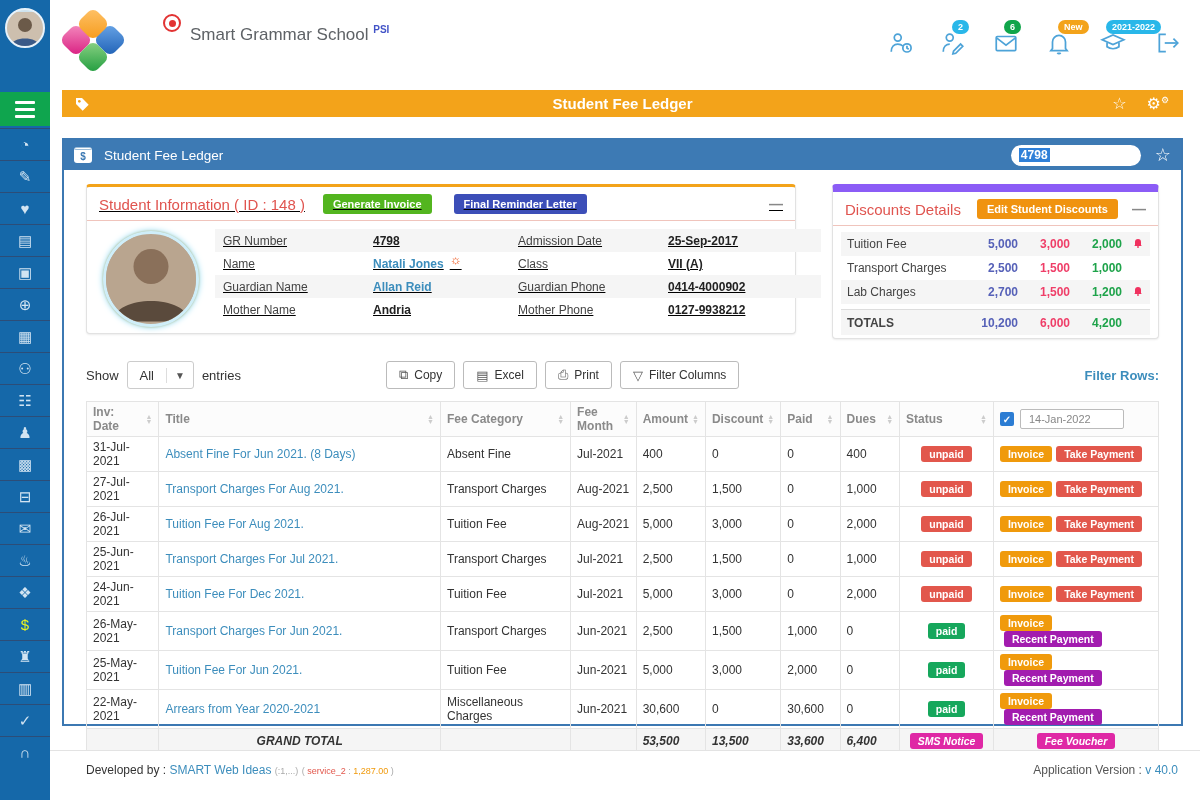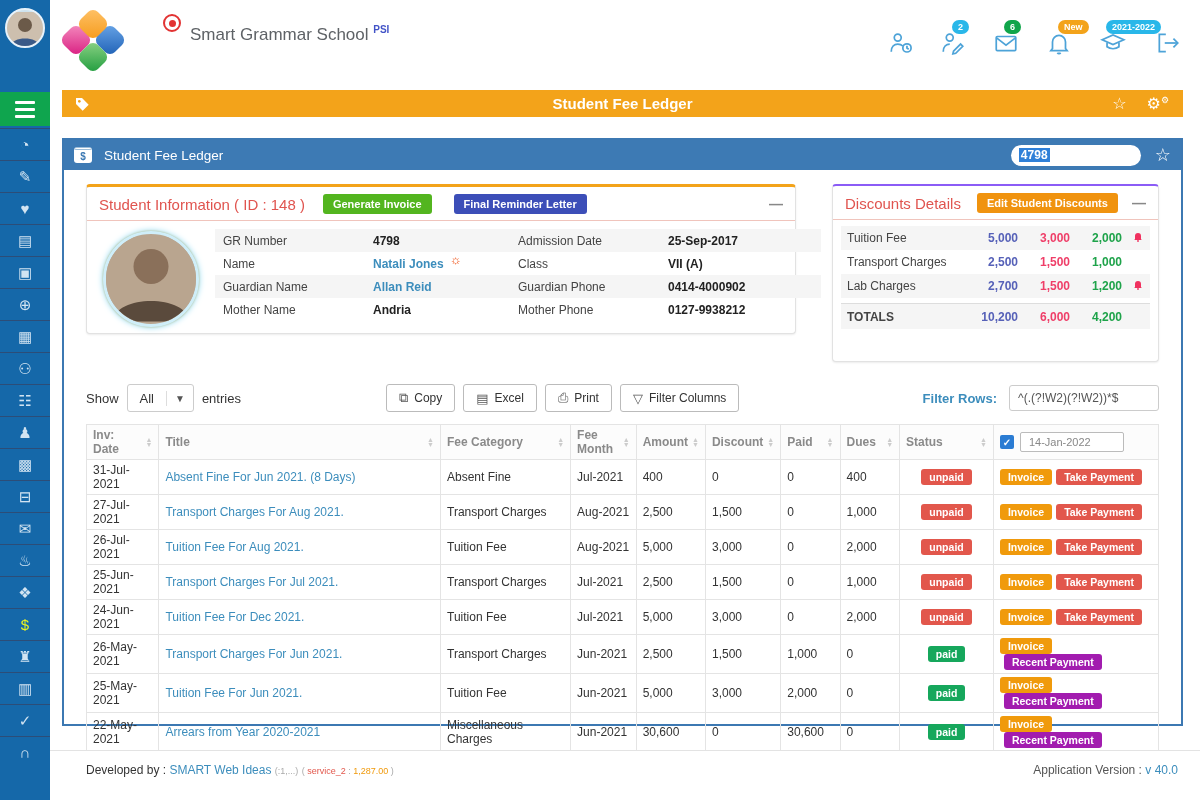--- a/index.html
+++ b/index.html
@@ -49,22 +49,22 @@
   .money-box { width:18px; height:16px; background:#fff; color:#3d7ab4; border-radius:3px; font-size:10px; font-weight:bold; display:flex; align-items:center; justify-content:center; margin-right:12px; border-top:3px double #9bbcd8; }
   .panel-title { font-size:13.5px; }
   .panel-search { margin-left:auto; width:130px; height:21px; background:#fff; border-radius:11px; display:flex; align-items:center; padding:0 8px; }
   .panel-search .sel { background:#2f80d8; color:#fff; font-size:12px; font-weight:bold; padding:0 2px; }
   .panel-star { color:#fff; font-size:18px; margin-left:14px; cursor:pointer; }
   .panel-body { padding:14px 22px 0; }
 
   
   .cards-row { display:flex; gap:36px; }
   .card { background:#fff; border:1px solid #e2e2e2; border-radius:4px; box-shadow:0 1px 2px rgba(0,0,0,.08); }
-  .card.student { width:710px; height:150px; border-top:3px solid #f3a31a; }
-  .card.discounts { width:330px; height:178px; border-top:2px solid #8b5cf6; }
+  .card.student { width:710px; height:150px; border-top:3px solid #f3a31a;text-decoration:underline; }
+  .card.discounts { width:330px; height:155px; border-top:8px solid #8b5cf6; }
   .card-head { display:flex; align-items:center; padding:7px 12px 6px; border-bottom:1px solid #f0c4bc; }
   .card-title { color:#e0544f; font-size:15px; }
   .collapse-btn { margin-left:auto; color:#888; font-weight:bold; cursor:pointer; font-size:14px; }
   .btn { display:inline-block; color:#fff; font-size:11px; font-weight:bold; border-radius:3px; padding:4px 10px; cursor:pointer; border:none; }
   .btn.green { background:#53b51f; margin-left:18px; }
   .btn.indigo { background:#3c4eb8; margin-left:22px; }
   .btn.orange { background:#f0930f; margin-left:16px; }
 
   .student-body { display:flex; padding:8px 10px; }
   .stu-photo { width:96px; height:96px; border-radius:50%; border:3px solid #cfeef9; box-shadow:0 0 6px #7fd4f0, 0 0 2px #f3a31a; overflow:hidden; background:#b9a58f; flex:0 0 96px; margin:2px 6px 0 6px; }
@@ -375,21 +375,20 @@
             <span class="gi">⎙</span>
             <span>Print</span>
           </button>
         <button class="tool-btn">
             <span class="gi">▽</span>
             <span>Filter Columns</span>
           </button>
       </span>
       <span class="filter-rows">
         <label>Filter Rows:</label>
-        <input value="^(.(?!W2)(?!W2))*$" style="">
       </span>
     </div>
 
     <table class="fees">
       <thead>
           <tr id="thead-row">
             <th class="c-date">
       <span class="th-inner">
                 <span>Inv: Date</span>
       <span class="sort">

